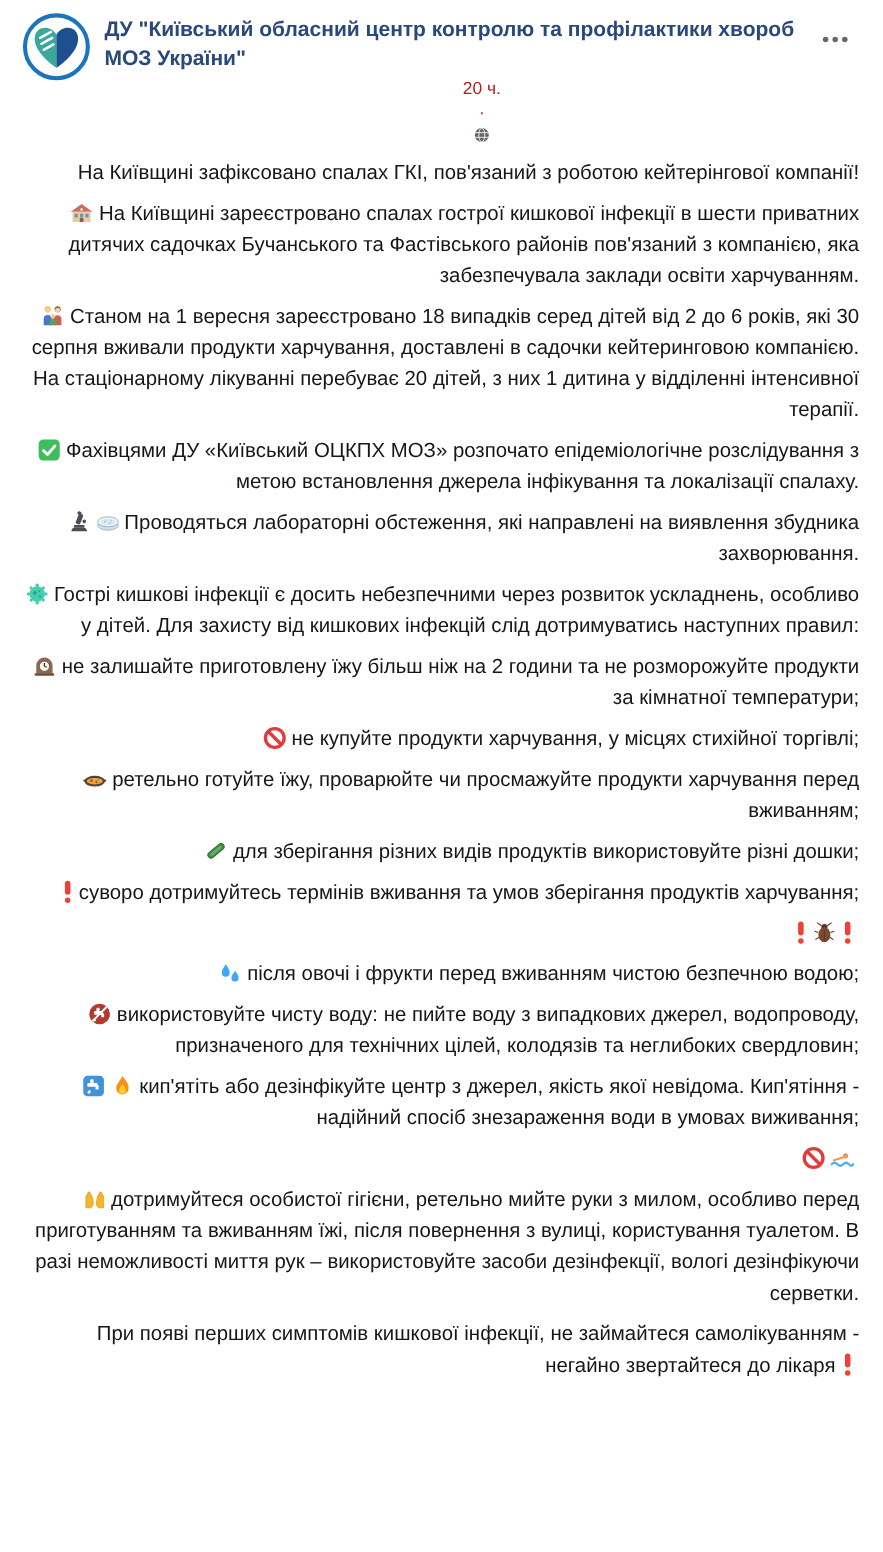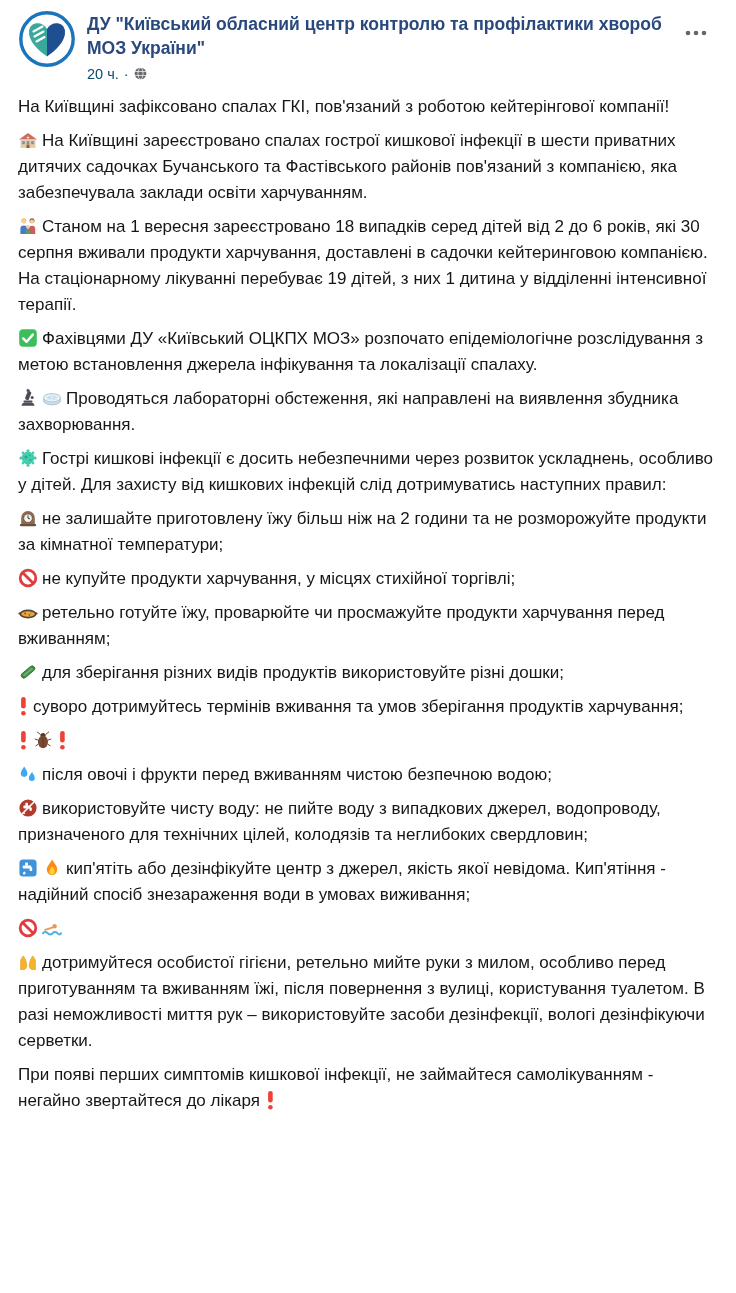--- a/index.html
+++ b/index.html
@@ -3,27 +3,27 @@
 <meta charset="utf-8">
 <style>
   html,body{margin:0;padding:0;background:#ffffff;}
   body{width:736px;font-family:"Liberation Sans",sans-serif;color:#1c1e21;-webkit-font-smoothing:antialiased;}
   .post{box-sizing:border-box;width:736px;padding:10px 20px 6px 18px;position:relative;}
   .post-header{display:flex;align-items:flex-start;gap:11px;margin-bottom:12px;position:relative;}
   .avatar{width:58px;height:58px;flex:0 0 58px;border-radius:50%;overflow:hidden;cursor:pointer;}
   .avatar svg{display:block;}
   .header-text{padding-top:3px;min-width:0;}
   .page-name{color:#29487d;font-weight:bold;font-size:17.5px;line-height:1.36;padding-right:46px;cursor:pointer;}
-  .meta{color:#0c4a6e;font-size:14.5px;margin-top:5px;display:flex;align-items:center;gap:4px;}
+  .meta{color:#b91c1c;font-size:14.5px;margin-top:5px;display:flex;align-items:center;gap:4px;flex-direction:column;}
   .meta .ts{cursor:pointer;}
   .meta .sep{padding:0 1px;}
   .globe{display:inline-block;line-height:0;}
   .menu-btn{position:absolute;top:14px;right:2px;padding:6px;cursor:pointer;line-height:0;border-radius:50%;}
   .post-body{font-size:17px;line-height:26px;color:#141619;}
-  .post-body p{margin:0 0 8px 0;}
+  .post-body p{margin:0 0 8px 0;text-align:right;}
   .em{display:inline-block;vertical-align:-4px;margin-right:4px;line-height:0;}
   .em svg{display:inline-block;}
 </style>
 </head>
 <body>
 
 <div class="post">
   <div class="post-header">
     <div class="avatar">
       <span><svg width="58" height="58" viewBox="0 0 58 58">
@@ -73,21 +73,21 @@
           </svg></span><span>На Київщині зареєстровано спалах гострої кишкової інфекції в шести приватних дитячих садочках Бучанського та Фастівського районів пов'язаний з компанією, яка забезпечувала заклади освіти харчуванням.</span></p>
       <p><span class="em"><svg width="20" height="20" viewBox="0 0 20 20">
             <circle cx="5.8" cy="4.8" r="2.5" fill="#f2c12e"></circle>
             <circle cx="5.8" cy="5.4" r="2.1" fill="#f6cfa5"></circle>
             <path d="M2.4 18 v-5.4 q0-3 3.4-3 q3.4 0 3.4 3 V18 Z" fill="#4a78c2"></path>
             <circle cx="14" cy="4.8" r="2.5" fill="#8a5a36"></circle>
             <circle cx="14" cy="5.5" r="2.05" fill="#f6cfa5"></circle>
             <path d="M10.8 18 v-5.2 q0-3 3.2-3 q3.2 0 3.2 3 V18 Z" fill="#d15b5b"></path>
             <circle cx="10" cy="10.6" r="1.9" fill="#f6cfa5"></circle>
             <path d="M7.6 18 v-3 q0-2.5 2.4-2.5 q2.4 0 2.4 2.5 v3 Z" fill="#58a15c"></path>
-          </svg></span><span>Станом на 1 вересня зареєстровано 18 випадків серед дітей від 2 до 6 років, які 30 серпня вживали продукти харчування, доставлені в садочки кейтеринговою компанією. На стаціонарному лікуванні перебуває 19 дітей, з них 1 дитина у відділенні інтенсивної терапії.</span></p>
+          </svg></span><span>Станом на 1 вересня зареєстровано 18 випадків серед дітей від 2 до 6 років, які 30 серпня вживали продукти харчування, доставлені в садочки кейтеринговою компанією. На стаціонарному лікуванні перебуває 20 дітей, з них 1 дитина у відділенні інтенсивної терапії.</span></p>
       <p><span class="em"><svg width="20" height="20" viewBox="0 0 20 20">
             <rect x="1.2" y="1.2" width="17.6" height="17.6" rx="4" fill="#3dbd5b"></rect>
             <polyline points="5.2,10.4 8.6,13.8 14.8,6.6" fill="none" stroke="#ffffff" stroke-width="2.4" stroke-linecap="round" stroke-linejoin="round"></polyline>
           </svg></span><span>Фахівцями ДУ «Київський ОЦКПХ МОЗ» розпочато епідеміологічне розслідування з метою встановлення джерела інфікування та локалізації спалаху.</span></p>
       <p><span class="em"><svg width="20" height="20" viewBox="0 0 20 20">
             <g fill="#4d4d57">
               <rect x="8.6" y="1.2" width="3.2" height="2.6" rx="0.8" transform="rotate(22 10 2.5)"></rect>
               <rect x="8.2" y="3" width="4" height="9" rx="1.4" transform="rotate(22 10 7.5)"></rect>
               <circle cx="14.2" cy="9.5" r="1.5"></circle>
               <rect x="5.5" y="12.6" width="9" height="1.8" rx="0.9"></rect>

